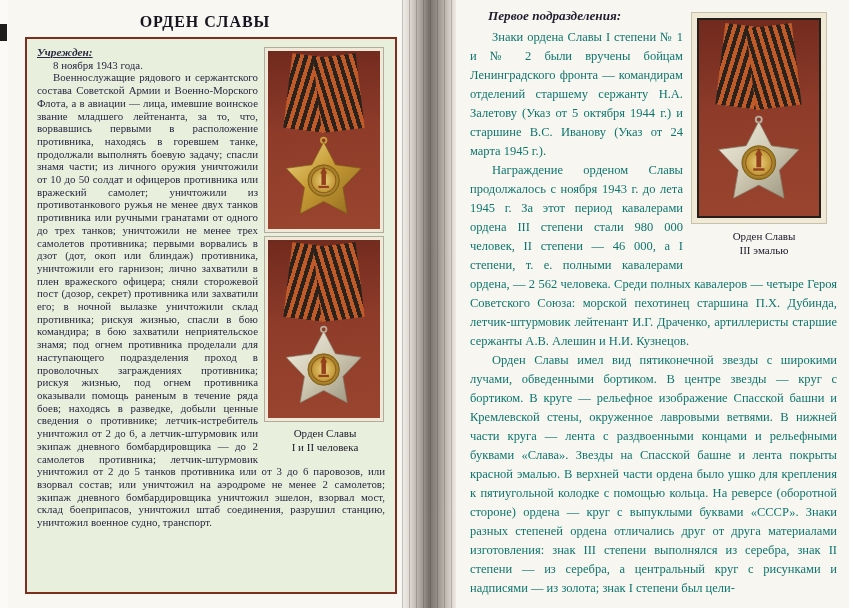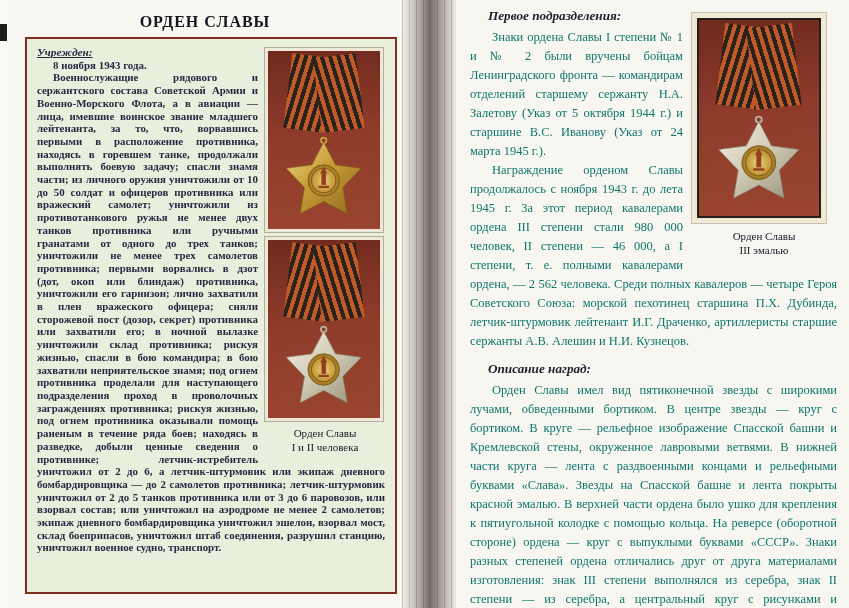--- a/index.html
+++ b/index.html
@@ -31,21 +31,21 @@
     text-align:center;font-size:16px;font-weight:bold;letter-spacing:1px;
     margin:13px 0 8px 0;color:#17141f;
   }
   .info-box{
     position:absolute;left:17px;top:37px;width:372px;height:557px;
     background:var(--box-bg);border:2px solid var(--box-border);
     padding:7px 10px;overflow:hidden;
     font-size:10.9px;line-height:12.7px;text-align:justify;
   }
   .h-it{font-style:italic;font-weight:bold;font-size:11.3px;text-decoration:underline;}
-  .ind{text-indent:16px;font-weight:bold;}
+  .ind{text-indent:16px;}
   .medal-float{float:right;width:120px;margin:2px 0 2px 7px;}
   .photo{
     position:relative;width:118px;height:184px;
     background:linear-gradient(175deg,#702a1d 0%,#8e3b2a 45%,#99452f 100%);
     border:3px solid #efe9da;box-shadow:0 0 0 1px #b3ac9c;
   }
   .photo + .photo{margin-top:5px;}
   .caption{
     margin-top:6px;text-align:center;font-size:11px;line-height:13.5px;color:#232030;
   }
@@ -170,17 +170,16 @@
         <span class="cap-line">Орден Славы</span>
         <span class="cap-line">III эмалью</span>
       </div>
     </div>
 
     <h2 class="section-h first">Первое подразделения:</h2>
     <p class="rp-text">Знаки ордена Славы I степени № 1 и № 2 были вручены бойцам Ленинградского фронта — командирам отделений старшему сержанту Н.А. Залетову (Указ от 5 октября 1944 г.) и старшине В.С. Иванову (Указ от 24 марта 1945 г.).</p>
 
     <p class="rp-text">Награждение орденом Славы продолжалось с ноября 1943 г. до лета 1945 г. За этот период кавалерами ордена III степени стали 980 000 человек, II степени — 46 000, а I степени, т. е. полными кавалерами ордена, — 2 562 человека. Среди полных кавалеров — четыре Героя Советского Союза: морской пехотинец старшина П.Х. Дубинда, летчик-штурмовик лейтенант И.Г. Драченко, артиллеристы старшие сержанты А.В. Алешин и Н.И. Кузнецов.</p>
 
-    <h2 class="section-h">Описание наград:</h2>
     <p class="rp-text">Орден Славы имел вид пятиконечной звезды с широкими лучами, обведенными бортиком. В центре звезды — круг с бортиком. В круге — рельефное изображение Спасской башни и Кремлевской стены, окруженное лавровыми ветвями. В нижней части круга — лента с раздвоенными концами и рельефными буквами «Слава». Звезды на Спасской башне и лента покрыты красной эмалью. В верхней части ордена было ушко для крепления к пятиугольной колодке с помощью кольца. На реверсе (оборотной стороне) ордена — круг с выпуклыми буквами «СССР». Знаки разных степеней ордена отличались друг от друга материалами изготовления: знак III степени выполнялся из серебра, знак II степени — из серебра, а центральный круг с рисунками и надписями — из золота; знак I степени был цели-</p>
   </div>
 
 </div>
 
 </body></html>

